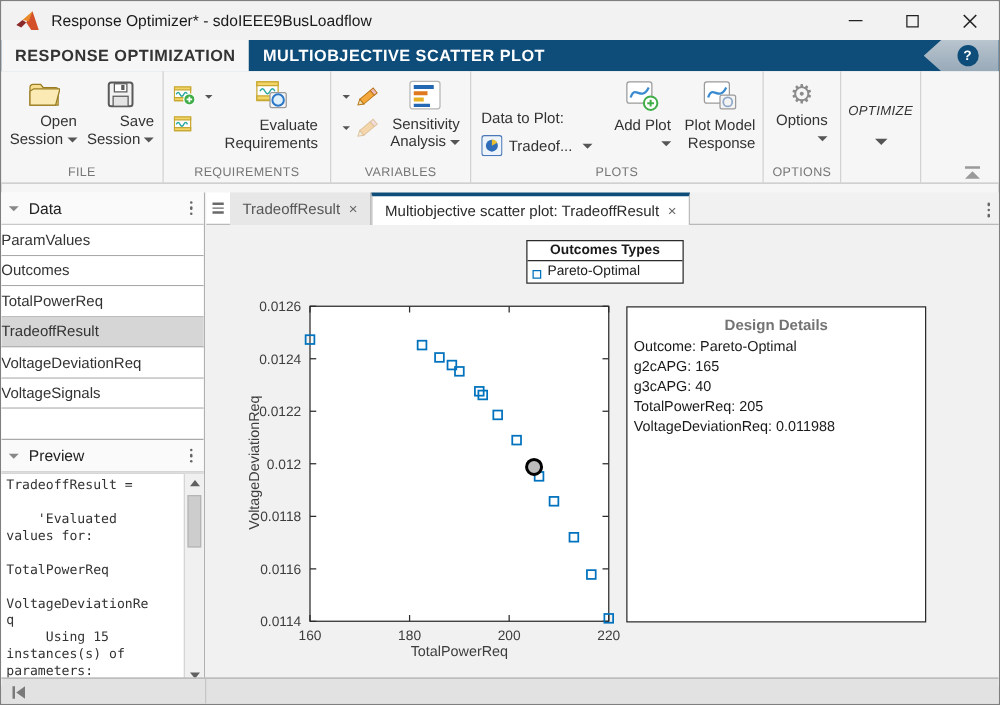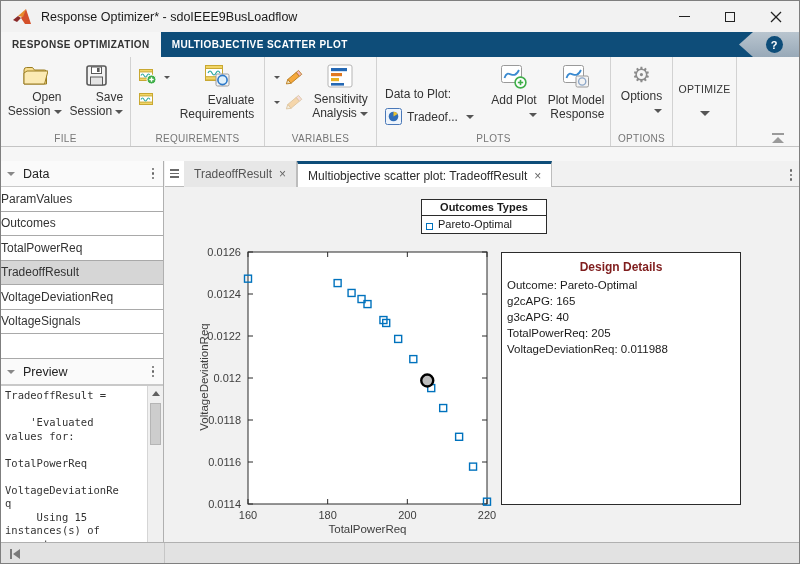--- a/index.html
+++ b/index.html
@@ -11,42 +11,42 @@
   .titlebar { position:absolute; left:0; top:0; width:100%; height:31px; background:#f2f2f2; display:flex; align-items:center; }
   .titlebar .app-icon { margin-left:12px; width:20px; height:18px; }
   .titlebar .title-text { margin-left:8px; font-size:12.5px; color:#1a1a1a; }
   .win-controls { position:absolute; right:0; top:0; height:31px; display:flex; }
   .win-btn { width:46px; height:31px; display:flex; align-items:center; justify-content:center; cursor:default; }
   .min-glyph { width:11px; height:0; border-top:1px solid #222; }
   .max-glyph { width:10px; height:10px; border:1.2px solid #222; }
 
   
   .ribbon-tabs { position:absolute; left:0; top:31px; width:100%; height:25px; background:#0e4d79; display:flex; }
-  .ribbon-tab { height:25px; display:flex; align-items:center; padding:0 11px; font-size:10px; letter-spacing:.4px; color:#ffffff; font-weight:700; }
+  .ribbon-tab { height:25px; display:flex; align-items:center; padding:0 11px; font-size:13px; letter-spacing:.4px; color:#ffffff; font-weight:700; }
   .ribbon-tab.active { background:#f6f6f6; color:#333; }
   .help-banner { position:absolute; right:0; top:0; height:25px; width:60px; background:linear-gradient(#b9c5cf,#98a9b8); clip-path:polygon(14px 0, 100% 0, 100% 100%, 14px 100%, 0 50%); display:flex; align-items:center; justify-content:center; }
   .help-circle { width:17px; height:17px; border-radius:50%; background:#0e4d79; color:#fff; font-size:11px; font-weight:700; display:flex; align-items:center; justify-content:center; margin-left:10px; }
 
   
   .ribbon-body { position:absolute; left:0; top:56px; width:100%; height:90px; background:#f6f6f6; border-bottom:1px solid #c4c4c4; }
   .rsec { position:absolute; top:0; height:89px; border-right:1px solid #d2d2d2; }
   .rsec-label { position:absolute; bottom:2px; left:0; width:100%; text-align:center; font-size:10px; color:#767676; letter-spacing:.3px; }
   .bigbtn { display:flex; flex-direction:column; align-items:center; padding-top:7px; cursor:default; }
   .bigbtn .blabel { font-size:12px; color:#333; text-align:right; line-height:14px; margin-top:3px; }
   .caret { display:inline-block; width:0; height:0; border-left:4px solid transparent; border-right:4px solid transparent; border-top:4px solid #555; vertical-align:middle; margin-left:3px; }
   .caret.sm { border-left-width:3.5px; border-right-width:3.5px; border-top-width:3.5px; }
   .caret.lg { border-left-width:5.5px; border-right-width:5.5px; border-top-width:5.5px; }
   .smallcol { display:flex; flex-direction:column; justify-content:flex-start; gap:8px; padding-top:12px; }
   .smallrow { display:flex; align-items:center; gap:4px; }
   .collapse-ribbon { position:absolute; right:14px; top:76px; width:14px; height:11px; cursor:default; }
   .collapse-ribbon .bar { width:12px; height:2px; background:#9a9a9a; margin:0 auto 2px; }
   .collapse-ribbon .tri { width:0; height:0; border-left:6px solid transparent; border-right:6px solid transparent; border-bottom:6px solid #9a9a9a; margin:0 auto; }
 
   
-  .main { position:absolute; left:0; top:160px; width:100%; height:395px; background:#f1f1f1; }
+  .main { position:absolute; left:0; top:153px; width:100%; height:395px; background:#f1f1f1; }
   .sidebar { position:absolute; left:0; top:0; width:163px; height:395px; background:#fff; border-right:1px solid #b0b0b0; }
   .panel-header { height:26px; background:#fafafa; border-bottom:1px solid #c9c9c9; display:flex; align-items:center; padding:0 6px; }
   .panel-header .ph-title { font-size:12.5px; color:#222; margin-left:8px; }
   .panel-caret { width:0; height:0; border-left:4px solid transparent; border-right:4px solid transparent; border-top:4px solid #888; }
   .kebab { margin-left:auto; display:flex; flex-direction:column; gap:2px; padding:3px; cursor:default; }
   .kebab i { width:2.5px; height:2.5px; background:#666; border-radius:50%; }
   .data-list { height:172px; overflow:hidden; }
   .data-row { height:24.5px; border-bottom:1px solid #a9a9a9; display:flex; align-items:center; font-size:12px; color:#333; background:#fff; cursor:default; }
   .data-row.selected { background:#d6d6d6; }
   .preview-wrap { position:relative; height:170px; background:#fff; border-top:1px solid #c9c9c9; }
@@ -77,21 +77,21 @@
   .legend-marker { width:7px; height:7px; border:1.5px solid #0072BD; background:#fff; margin-right:5px; }
 
   
   #plot-svg { position:absolute; left:0; top:0; }
   #plot-svg text { font-family:"Liberation Sans", sans-serif; font-size:11px; fill:#3d3d3d; }
   .xlabel { position:absolute; left:64px; top:336px; width:239px; text-align:center; font-size:11.5px; color:#3d3d3d; }
   .ylabel { position:absolute; left:-45px; top:184px; width:130px; text-align:center; font-size:11.5px; color:#3d3d3d; transform:rotate(-90deg); }
 
   
   .design-box { position:absolute; left:317px; top:65px; width:240px; height:253px; background:#fff; border:1px solid #2b2b2b; }
-  .design-title { font-size:12px; font-weight:700; color:#7f1d1d; text-align:center; margin-top:7px; }
+  .design-title { font-size:12px; font-weight:700; color:#737373; text-align:center; margin-top:7px; }
   .design-lines { font-size:11.5px; color:#1a1a1a; line-height:16px; margin:3px 0 0 5px; white-space:pre-line; }
 
   
   .bottom-strip { position:absolute; left:0; top:541px; width:100%; height:21px; background:#e2e2e2; border-top:1px solid #b0b0b0; }
   .bottom-strip .divider { position:absolute; left:163px; top:0; height:100%; border-left:1px solid #c6c6c6; }
   .skip-icon { position:absolute; left:7px; top:5px; }
   .gear-glyph { font-size:21px; color:#8b8b8b; line-height:22px; font-family:"DejaVu Sans", sans-serif; }
 </style>
 </head>
 <body>
@@ -281,21 +281,21 @@
       <div class="bigbtn">
         <span class="gear-glyph">⚙</span>
         <div class="blabel"><span>Options</span><br>
           <span class="caret" style="margin-left:0;"></span></div>
       </div>
       <div class="rsec-label">OPTIONS</div>
     </div>
 
     <div class="rsec" style="left:672px;width:64px;">
       <div class="bigbtn" style="padding-top:26px;">
-        <div style="font-size:10.5px;color:#333;letter-spacing:.3px;">OPTIMIZE</div>
+        <div style="font-size:10.5px;color:#333;letter-spacing:.3px;font-style:italic;">OPTIMIZE</div>
         <span class="caret lg" style="margin:16px 0 0;"></span>
       </div>
     </div>
 
     <div class="collapse-ribbon">
       <div class="bar"></div>
       <div class="tri"></div>
     </div>
   </div>
 

